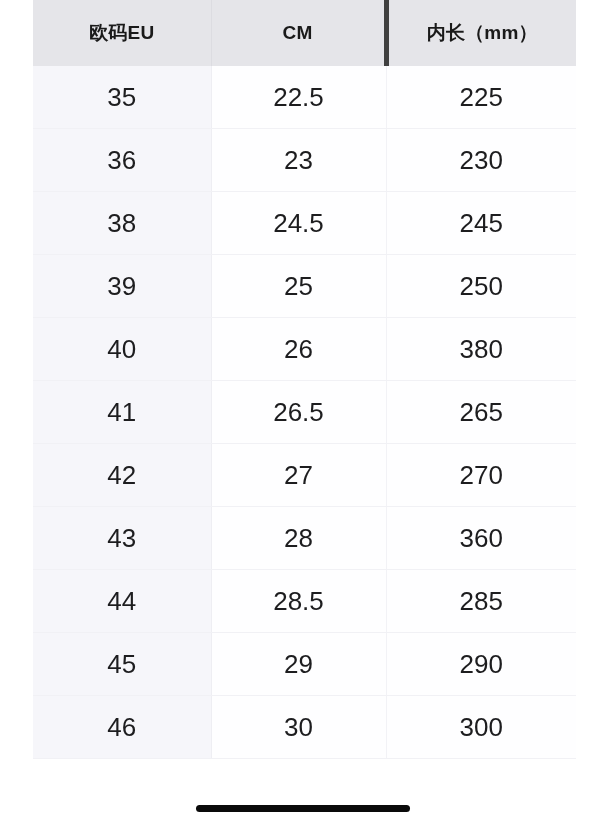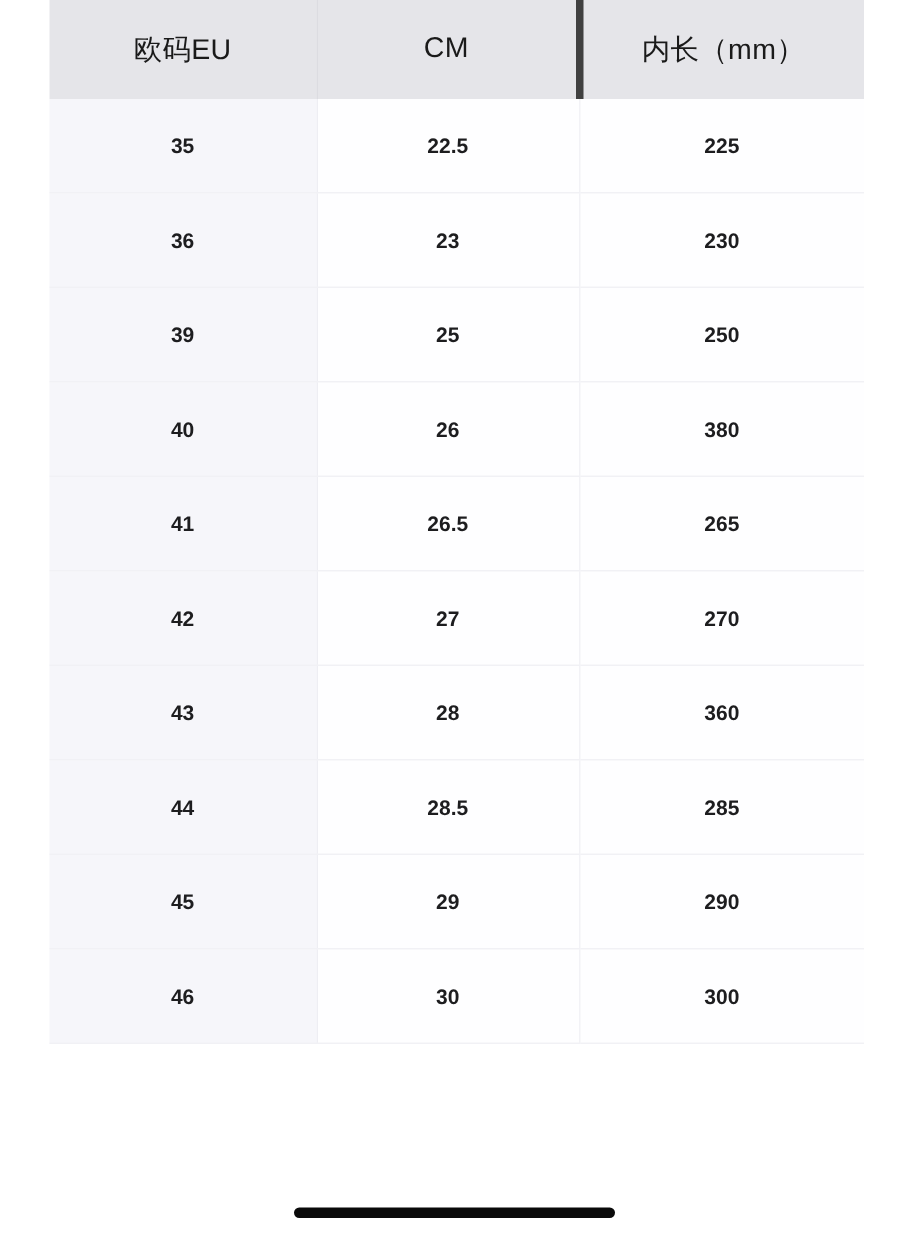--- a/index.html
+++ b/index.html
@@ -35,35 +35,35 @@
 
   .size-table col.c-eu { width: 178px; }
   .size-table col.c-cm { width: 175px; }
   .size-table col.c-mm { width: 190px; }
 
   .size-table thead th {
     height: 66px;
     background: #e5e5e9;
     color: #1a1a1a;
     font-size: 19px;
-    font-weight: normal;
+    font-weight: bold;
     text-align: center;
     vertical-align: middle;
     padding: 0;
     border: none;
     letter-spacing: 0.2px;
     margin-left: 16px;
   }
   .size-table thead th.col-eu { border-right: 1px solid #dcdce1; }
   .size-table thead th.col-cm { border-right: 5px solid #404040; }
 
   .size-table tbody td {
     height: 62px;
-    font-size: 14px;
-    font-weight: bold;
+    font-size: 26px;
+    font-weight: normal;
     color: #1d1d1f;
     text-align: center;
     vertical-align: middle;
     padding: 0;
     background: #fefeff;
     border-bottom: 1px solid #f1f1f5;
   }
   .size-table tbody tr:last-child td {
     border-bottom: 1px solid #f1f1f5;
   }
@@ -110,20 +110,25 @@
         <td class="col-eu">35</td>
         <td class="col-cm">22.5</td>
         <td class="col-mm">225</td>
       </tr>
       <tr>
         <td class="col-eu">36</td>
         <td class="col-cm">23</td>
         <td class="col-mm">230</td>
       </tr>
       <tr>
+        <td class="col-eu">38</td>
+        <td class="col-cm">24.5</td>
+        <td class="col-mm">245</td>
+      </tr>
+      <tr>
         <td class="col-eu">39</td>
         <td class="col-cm">25</td>
         <td class="col-mm">250</td>
       </tr>
       <tr>
         <td class="col-eu">40</td>
         <td class="col-cm">26</td>
         <td class="col-mm">380</td>
       </tr>
       <tr>

